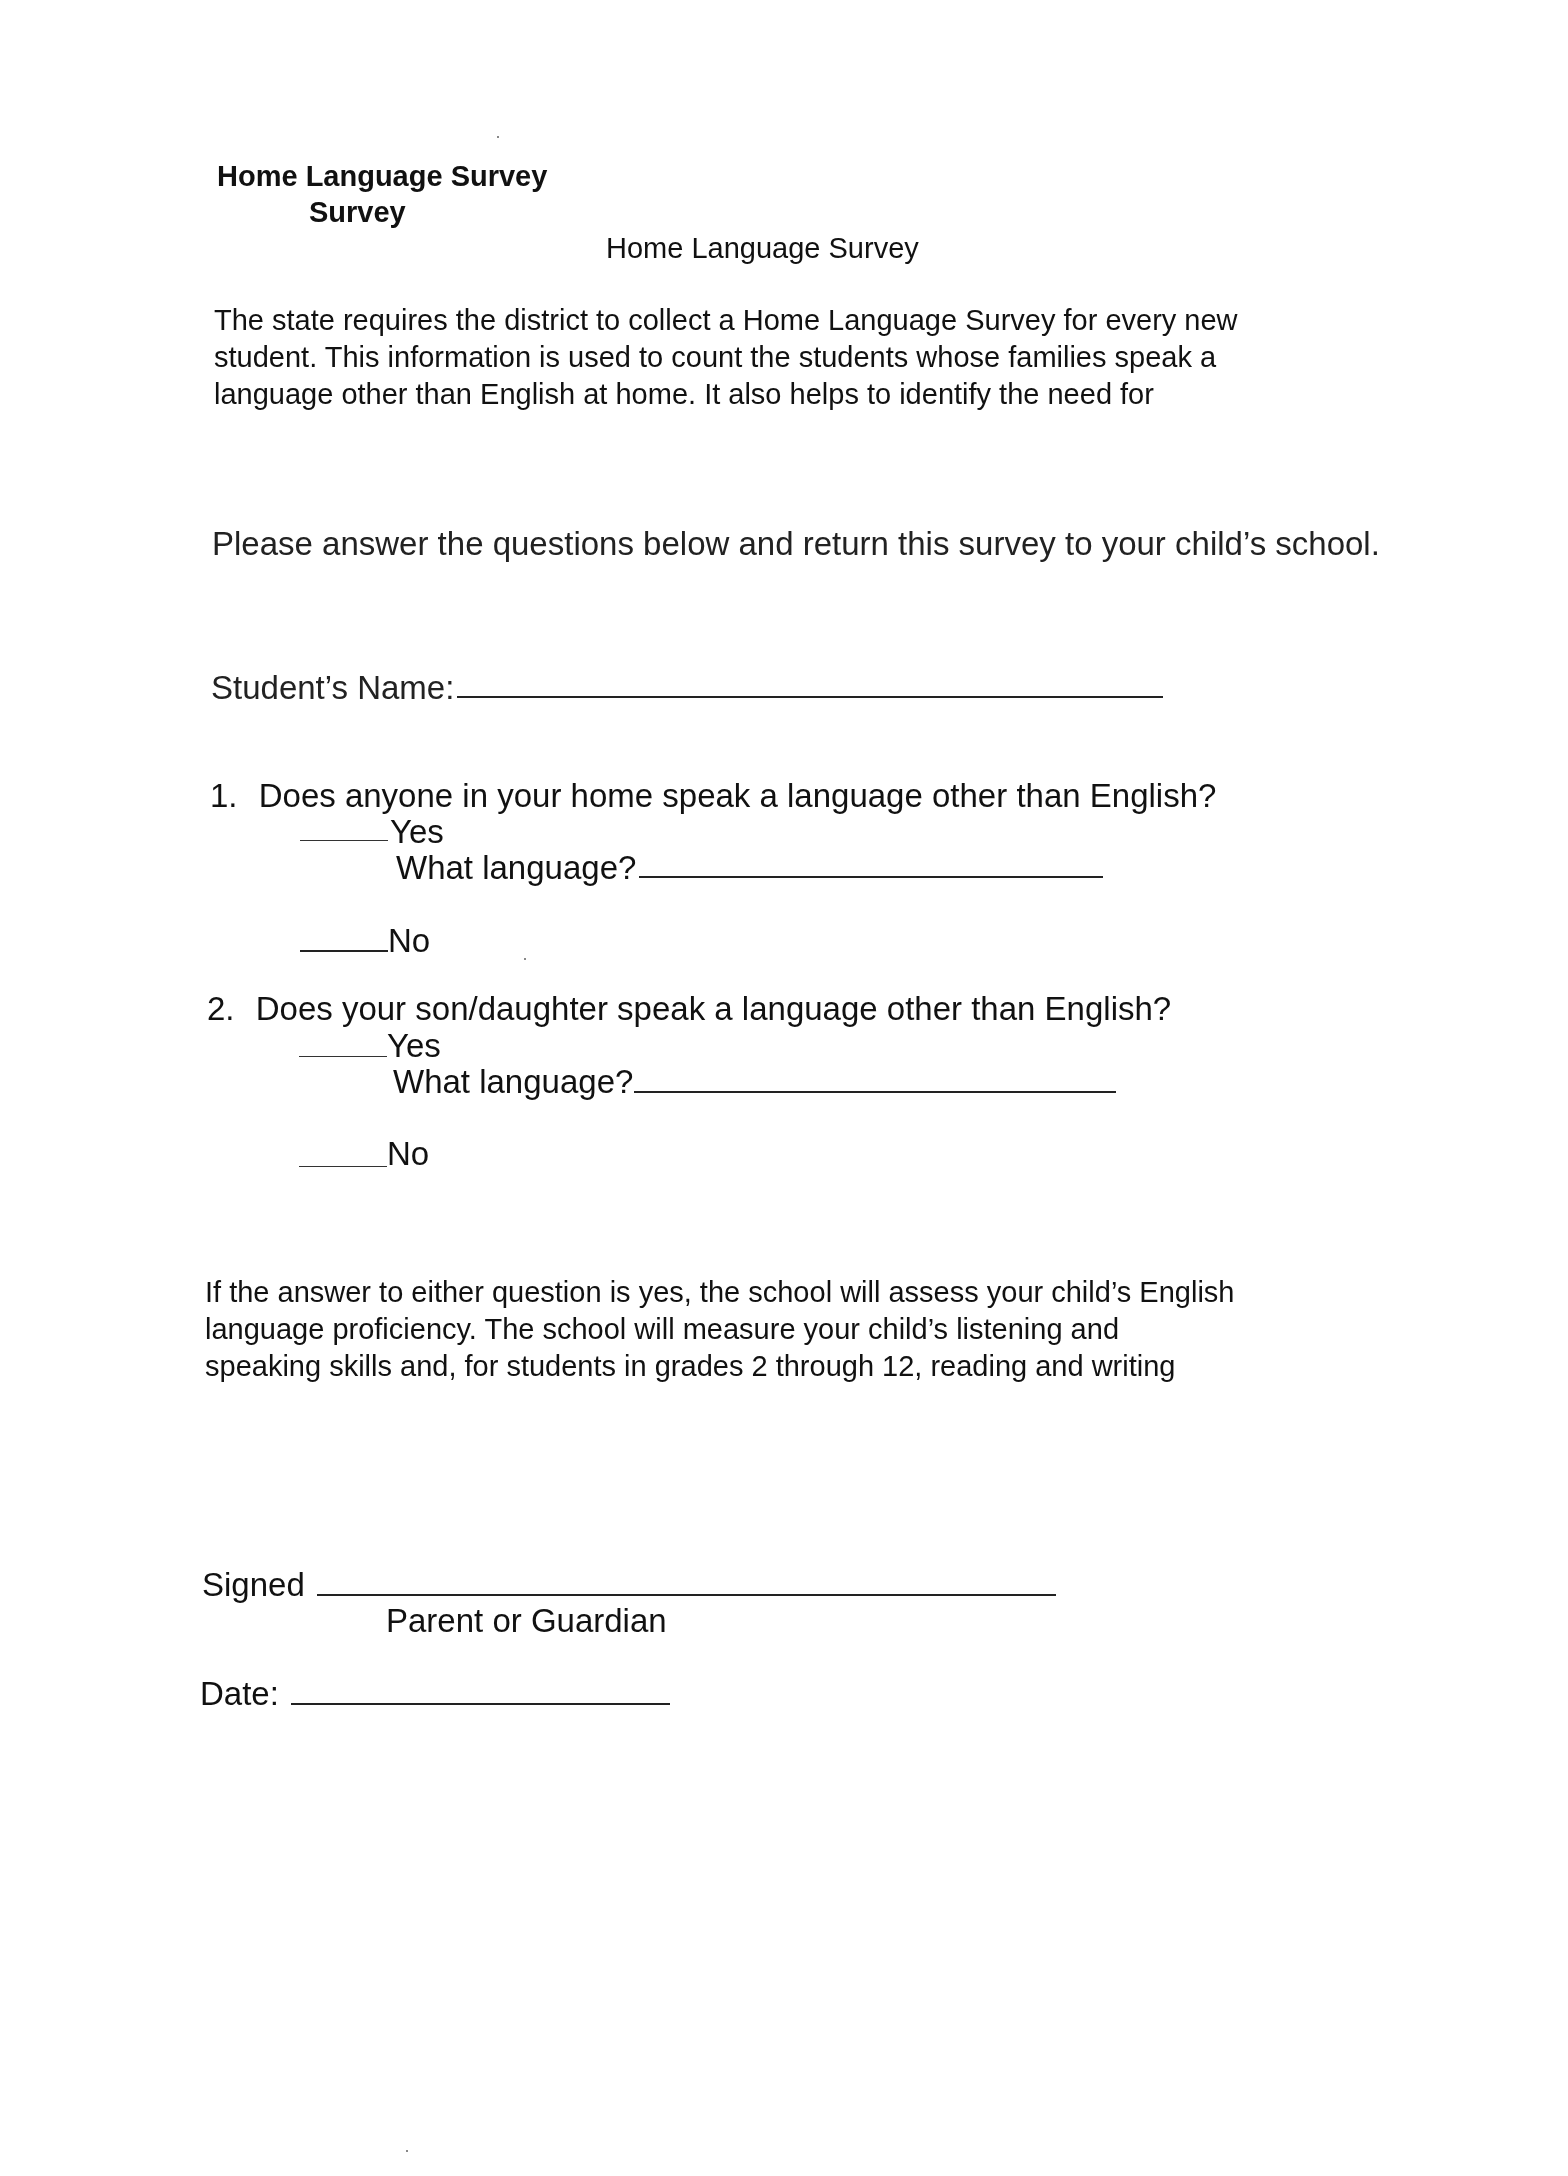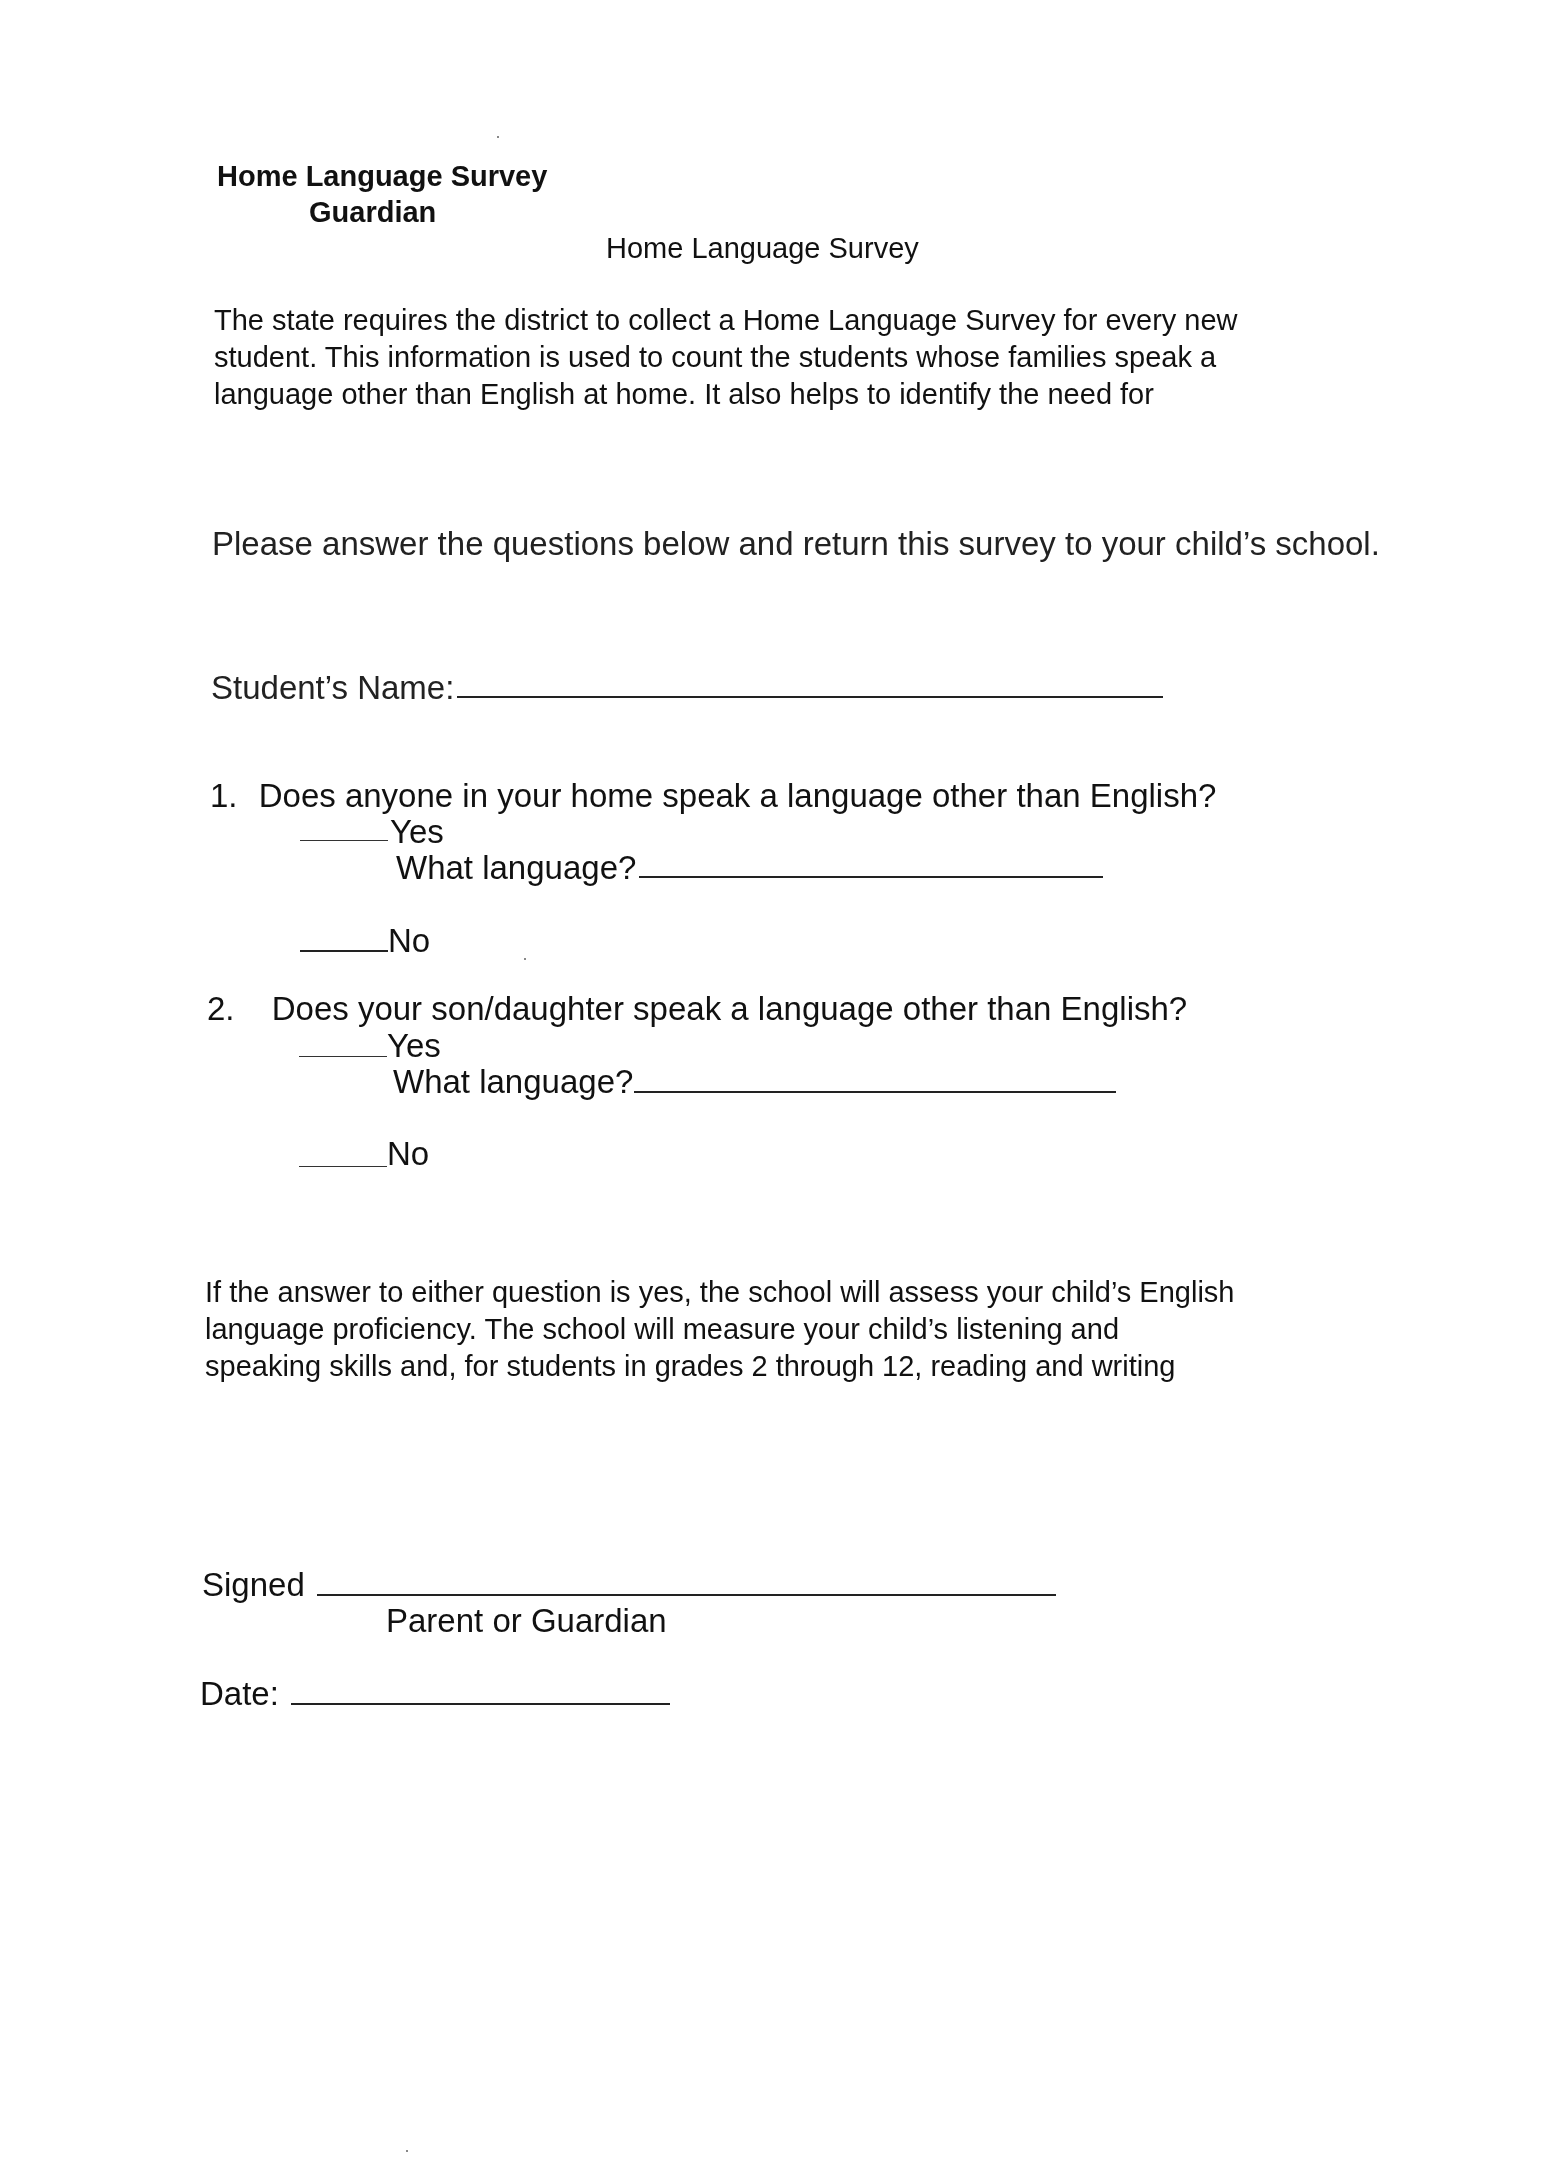--- a/index.html
+++ b/index.html
@@ -11,21 +11,21 @@
   .body { font-size: 33px; }
   .para { position: absolute; font-size: 29px; line-height: 37px; white-space: nowrap; }
   .line { position: absolute; height: 0; border-bottom: 2px solid #222; }
   .line.thin { border-bottom: 1.5px solid #333; }
   .speck { position: absolute; width: 2px; height: 2px; background: #888; }
 </style>
 </head>
 <body>
 
 <div class="t title" style="left:217px; top:162px;">Home Language Survey</div>
-<div class="t title" style="left:309px; top:198px;">Guardian</div>
+<div class="t title" style="left:309px; top:198px;">Survey</div>
 <div class="t sub" style="left:606px; top:234px;">Home Language Survey</div>
 <div class="speck" style="left:497px; top:136px;"></div>
 
 <div class="para" style="left:214px; top:302px;">
   <div>The state requires the district to collect a Home Language Survey for every new</div>
   <div>student.  This information is used to count the students whose families speak a</div>
   <div>language other than English at home.  It also helps to identify the need for</div>
 </div>
 <div class="t body" style="left:212px; top:527px; color:#222;">Please answer the questions below and return this survey to your child’s school.</div>
 
@@ -39,21 +39,21 @@
 <div class="line thin" style="left:300px; top:840px; width:88px;"></div>
 <div class="t body" style="left:390px; top:815px;">Yes</div>
 <div class="t body" style="left:396px; top:851px;">What language?</div>
 <div class="line" style="left:639px; top:876px; width:464px;"></div>
 <div class="line" style="left:300px; top:950px; width:88px;"></div>
 <div class="t body" style="left:388px; top:924px;">No</div>
 <div class="speck" style="left:524px; top:958px;"></div>
 
 <div class="t body" style="left:207px; top:992px;">
   <span>2.</span>
-  <span style="margin-left:28px;">Does your son/daughter speak a language other than English?</span>
+  <span style="margin-left:12px;">Does your son/daughter speak a language other than English?</span>
 </div>
 <div class="line thin" style="left:299px; top:1056px; width:88px;"></div>
 <div class="t body" style="left:387px; top:1029px;">Yes</div>
 <div class="t body" style="left:393px; top:1065px;">What language?</div>
 <div class="line" style="left:634px; top:1091px; width:482px;"></div>
 <div class="line thin" style="left:299px; top:1166px; width:88px;"></div>
 <div class="t body" style="left:387px; top:1137px;">No</div>
 
 <div class="para" style="left:205px; top:1274px;">
   <div>If the answer to either question is yes, the school will assess your child’s English</div>

